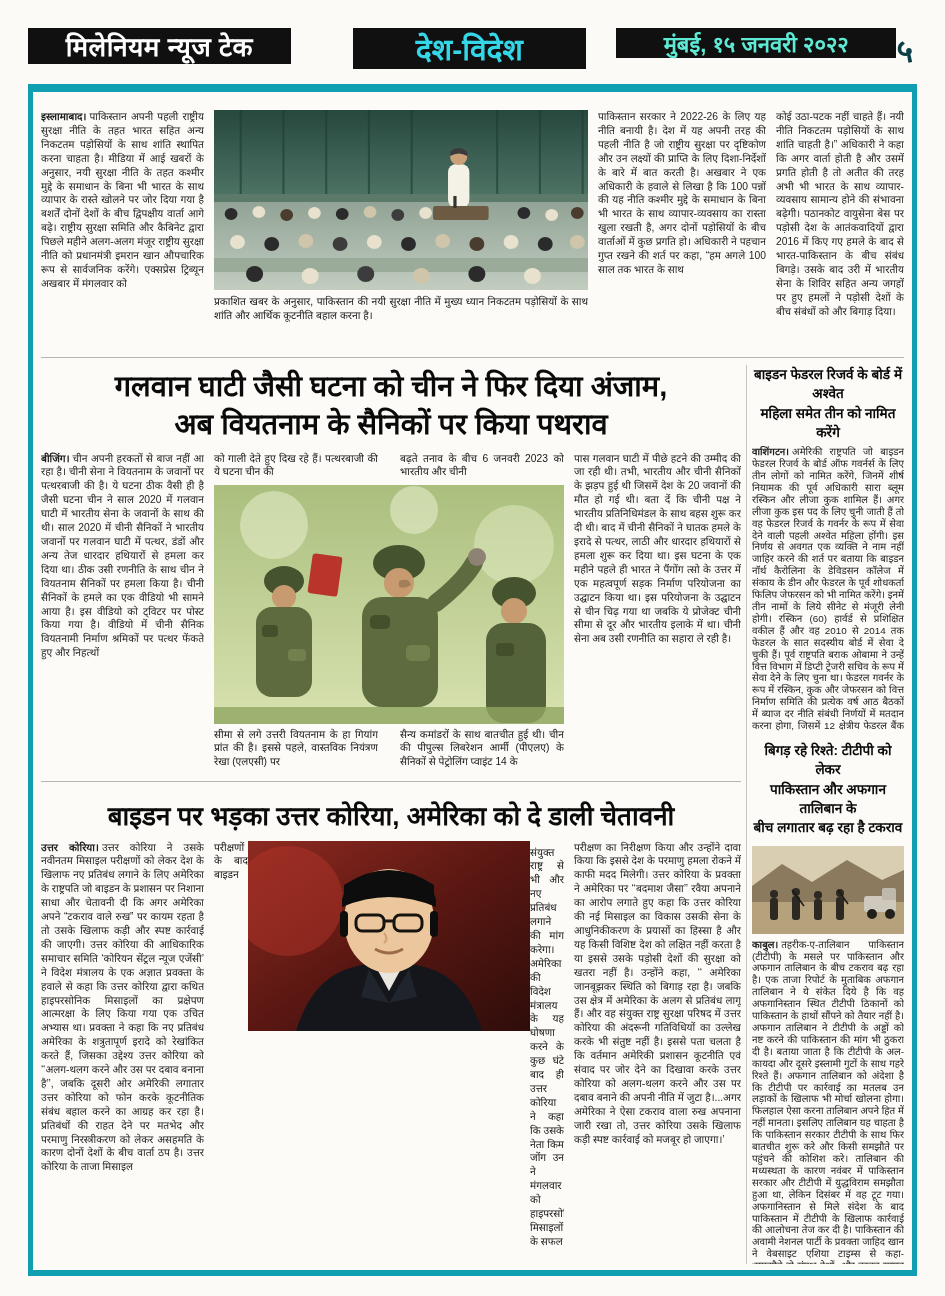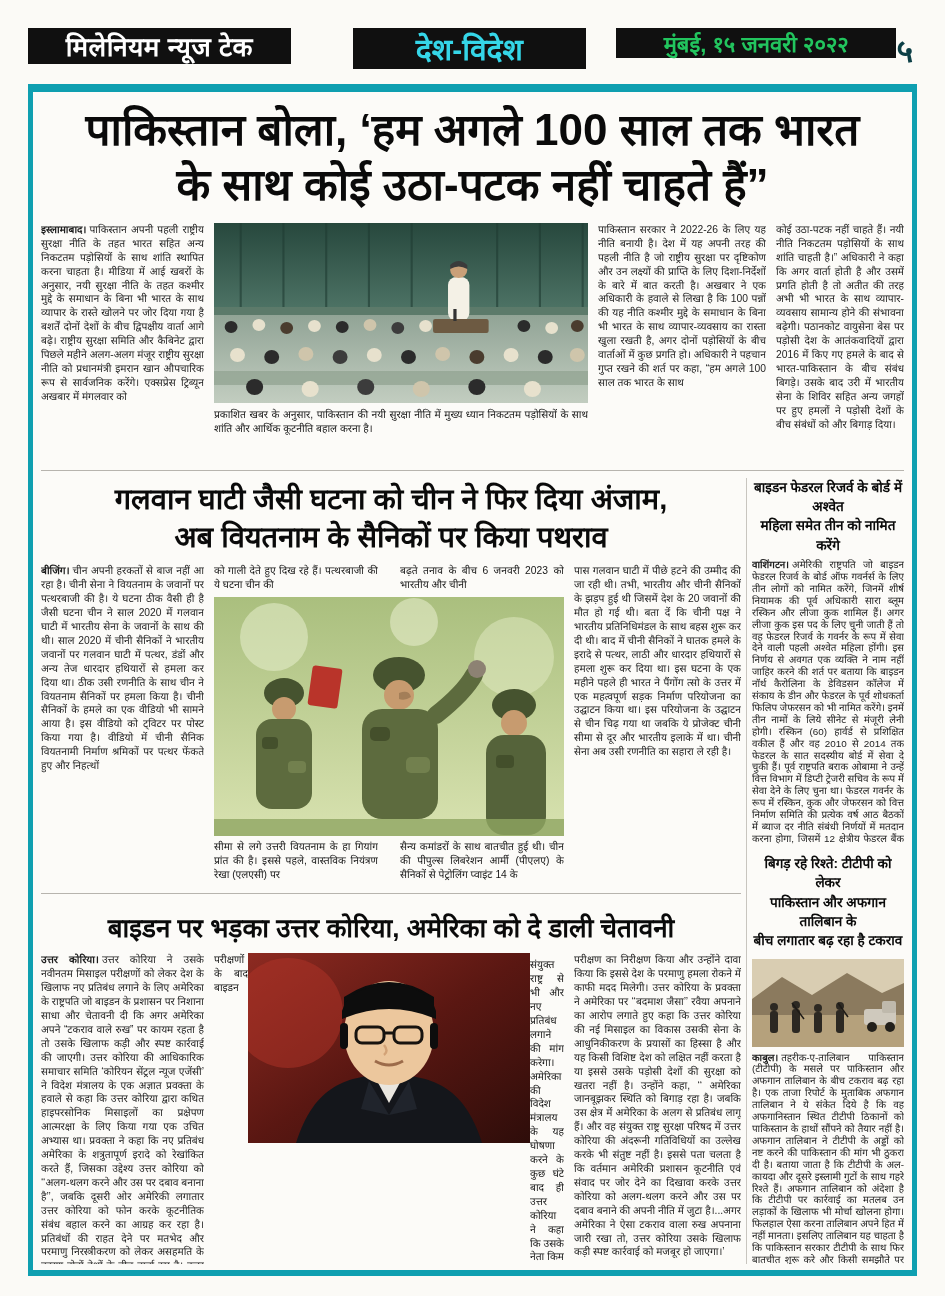--- a/index.html
+++ b/index.html
@@ -12,21 +12,21 @@
   .page{
     position:relative;width:945px;height:1296px;margin:0 auto;
     background:#fbfaf6;overflow:hidden;
     font-family:"Liberation Sans","DejaVu Sans",sans-serif;color:var(--ink);
   }
   
   .mast-row{position:absolute;top:28px;left:28px;right:28px;height:48px;display:flex;align-items:flex-start;}
   .mast-box{background:var(--bar);display:flex;align-items:center;justify-content:center;padding:0 16px;}
   .mast-left{width:268px;color:#ffffff;font-weight:bold;font-size:26px;letter-spacing:.5px;}
   .mast-center{width:238px;margin-left:62px;color:#35d6e8;font-weight:bold;font-size:30px;}
-  .mast-right{width:286px;margin-left:30px;color:#22c55e;font-weight:bold;font-size:22px;}
+  .mast-right{width:286px;margin-left:30px;color:#5eead4;font-weight:bold;font-size:22px;}
   .mast-pagenum{flex:1;display:flex;align-items:center;justify-content:flex-end;
     font-size:32px;font-weight:bold;color:#0c3f46;padding-right:4px;}
   
   .frame{
     position:absolute;top:84px;left:28px;right:28px;bottom:20px;
     border:5px solid var(--teal);border-top-width:8px;border-bottom-width:6px;
     padding:8px 8px 6px;display:flex;flex-direction:column;background:#fcfbf8;
   }
   
   .lead-headline{text-align:center;font-weight:800;color:#0a0a0a;
@@ -80,24 +80,20 @@
 
   <div class="mast-row">
     <div class="mast-box mast-left">मिलेनियम न्यूज टेक</div>
     <div class="mast-box mast-center">देश-विदेश</div>
     <div class="mast-box mast-right">मुंबई, १५ जनवरी २०२२</div>
     <div class="mast-pagenum">५</div>
   </div>
 
   <div class="frame">
 
-    <div class="lead-headline">
-      <div>पाकिस्तान बोला, ‘हम अगले 100 साल तक भारत</div>
-      <div>के साथ कोई उठा-पटक नहीं चाहते हैं”</div>
-    </div>
 
     <div class="lead-row">
       <div class="colA body-text">
         <b>इस्लामाबाद।</b><span>पाकिस्तान अपनी पहली राष्ट्रीय सुरक्षा नीति के तहत भारत सहित अन्य निकटतम पड़ोसियों के साथ शांति स्थापित करना चाहता है। मीडिया में आई खबरों के अनुसार, नयी सुरक्षा नीति के तहत कश्मीर मुद्दे के समाधान के बिना भी भारत के साथ व्यापार के रास्ते खोलने पर जोर दिया गया है बशर्तें दोनों देशों के बीच द्विपक्षीय वार्ता आगे बढ़े। राष्ट्रीय सुरक्षा समिति और कैबिनेट द्वारा पिछले महीने अलग-अलग मंजूर राष्ट्रीय सुरक्षा नीति को प्रधानमंत्री इमरान खान औपचारिक रूप से सार्वजनिक करेंगे। एक्सप्रेस ट्रिब्यून अखबार में मंगलवार को</span>
       </div>
       <div class="photoW">
         <div class="photo-box lead-photo">
           <svg viewBox="0 0 350 180" width="100%" height="100%" preserveAspectRatio="none" aria-hidden="true">
             <defs>
               <linearGradient id="pw" x1="0" y1="0" x2="0" y2="1">

